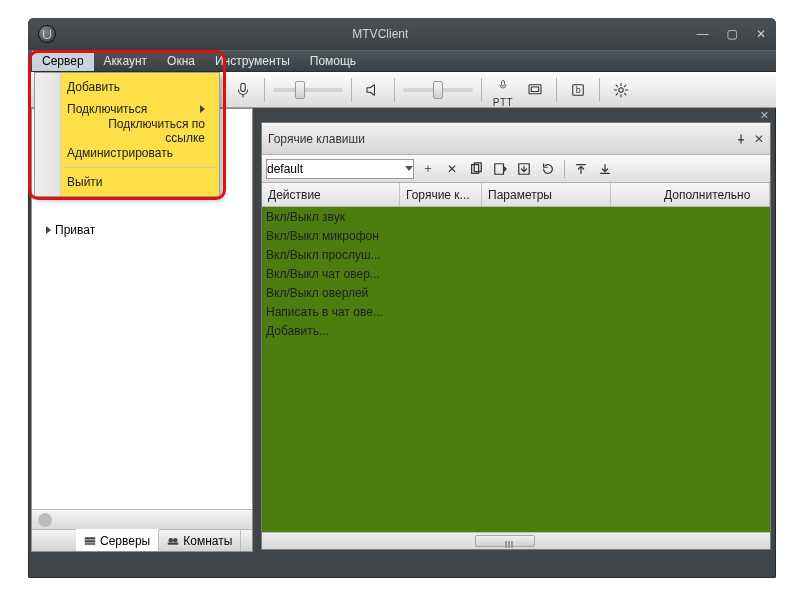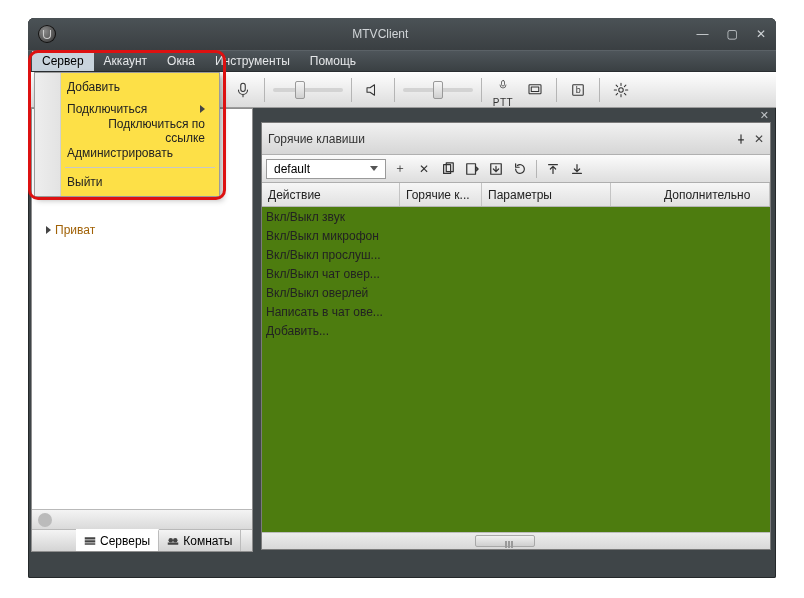--- a/index.html
+++ b/index.html
@@ -32,21 +32,21 @@
   .slider .thumb2 { left: 30px; }
   .ptt { font-size: 10px; letter-spacing: 0.5px; color:#333; position:relative; top:6px; }
   .icon-svg { width: 18px; height: 18px; }
 
   
   .body-area { position: absolute; left: 3px; right: 3px; top: 90px; bottom: 26px; display: flex; }
 
   
   .left-panel { width: 222px; background: #fff; border: 1px solid #8e8e8e; display: flex; flex-direction: column; }
   .left-content { flex: 1; background: #fff; position: relative; }
-  .left-row { height: 18px; display: flex; align-items: center; padding-left: 6px; color: #a16207; }
+  .left-row { height: 18px; display: flex; align-items: center; padding-left: 6px; color: #000000; }
   .left-row .arrow { width: 0; height: 0; border-top: 4px solid transparent; border-bottom: 4px solid transparent; border-left: 5px solid #444; margin-right: 4px; }
   .left-row.priv { margin-top: 2px; position:relative; top:110px; left:8px; }
   .left-status { height: 20px; background: linear-gradient(#f4f4f4,#dadada); border-top: 1px solid #b9b9b9; display:flex; align-items:center; padding-left:6px; gap:4px; }
   .left-status .avatar { width:14px; height:14px; border-radius:50%; background:#bbb; }
   .left-tabs { height: 22px; background: linear-gradient(#f4f4f4,#d4d4d4); border-top: 1px solid #b9b9b9; display: flex; padding-left: 44px; }
   .left-tab { padding: 0 8px; display: flex; align-items: center; gap: 4px; cursor: pointer; border-right: 1px solid #bcbcbc; }
   .left-tab.active { background: #fff; border-top: 2px solid #fff; margin-top:-1px; }
   .tab-ico { width:12px; height:10px; }
 
   
@@ -57,21 +57,21 @@
   .spare-top { height: 14px; background:#3f4548; display:flex; align-items:center; justify-content:flex-end; padding-right:4px; }
   .spare-top .x { color:#bfc3c6; font-size:11px; cursor:pointer; }
 
   .dock { flex: 1; background: #fff; border: 1px solid #7b7b7b; margin: 0 2px 2px 2px; display:flex; flex-direction:column; }
   .dock-title { height: 32px; background: linear-gradient(#f1f1f1,#d6d6d6); border-bottom: 1px solid #b0b0b0; display: flex; align-items: center; padding: 0 6px; color: #333; }
   .dock-title .spacer { flex: 1; }
   .dock-title .pin { width: 10px; height: 10px; margin-right: 8px; cursor:pointer; }
   .dock-title .close { cursor:pointer; font-size:12px; color:#444; }
 
   .dock-toolbar { height: 28px; background: linear-gradient(#fbfbfb,#dedede); border-bottom: 1px solid #aeaeae; display: flex; align-items: center; padding: 0 4px; gap: 4px; }
-  .combo { height: 20px; width: 120px; background: #fff; border: 1px solid #9a9a9a; display: flex; align-items: center; padding: 0 7px; cursor: pointer; }
+  .combo { height: 20px; width: 148px; background: #fff; border: 1px solid #9a9a9a; display: flex; align-items: center; padding: 0 0; cursor: pointer; }
   .combo .caret { margin-left: auto; width:0; height:0; border-left:4px solid transparent; border-right:4px solid transparent; border-top:5px solid #555; }
   .mini-btn { width: 20px; height: 20px; display: flex; align-items: center; justify-content: center; cursor: pointer; color:#333; }
   .mini-sep { width: 1px; height: 18px; background: #b5b5b5; margin: 0 2px; }
 
   .grid { flex: 1; display: flex; flex-direction: column; overflow:hidden; }
   .grid-head { height: 24px; background: linear-gradient(#f6f6f6,#e1e1e1); border-bottom: 1px solid #b5b5b5; display: flex; }
   .gh { padding: 0 6px; display:flex; align-items:center; border-right: 1px solid #c4c4c4; color:#222; white-space:nowrap; overflow:hidden; }
   .gh1 { width: 138px; }
   .gh2 { width: 82px; }
   .gh3 { flex: 1; }

